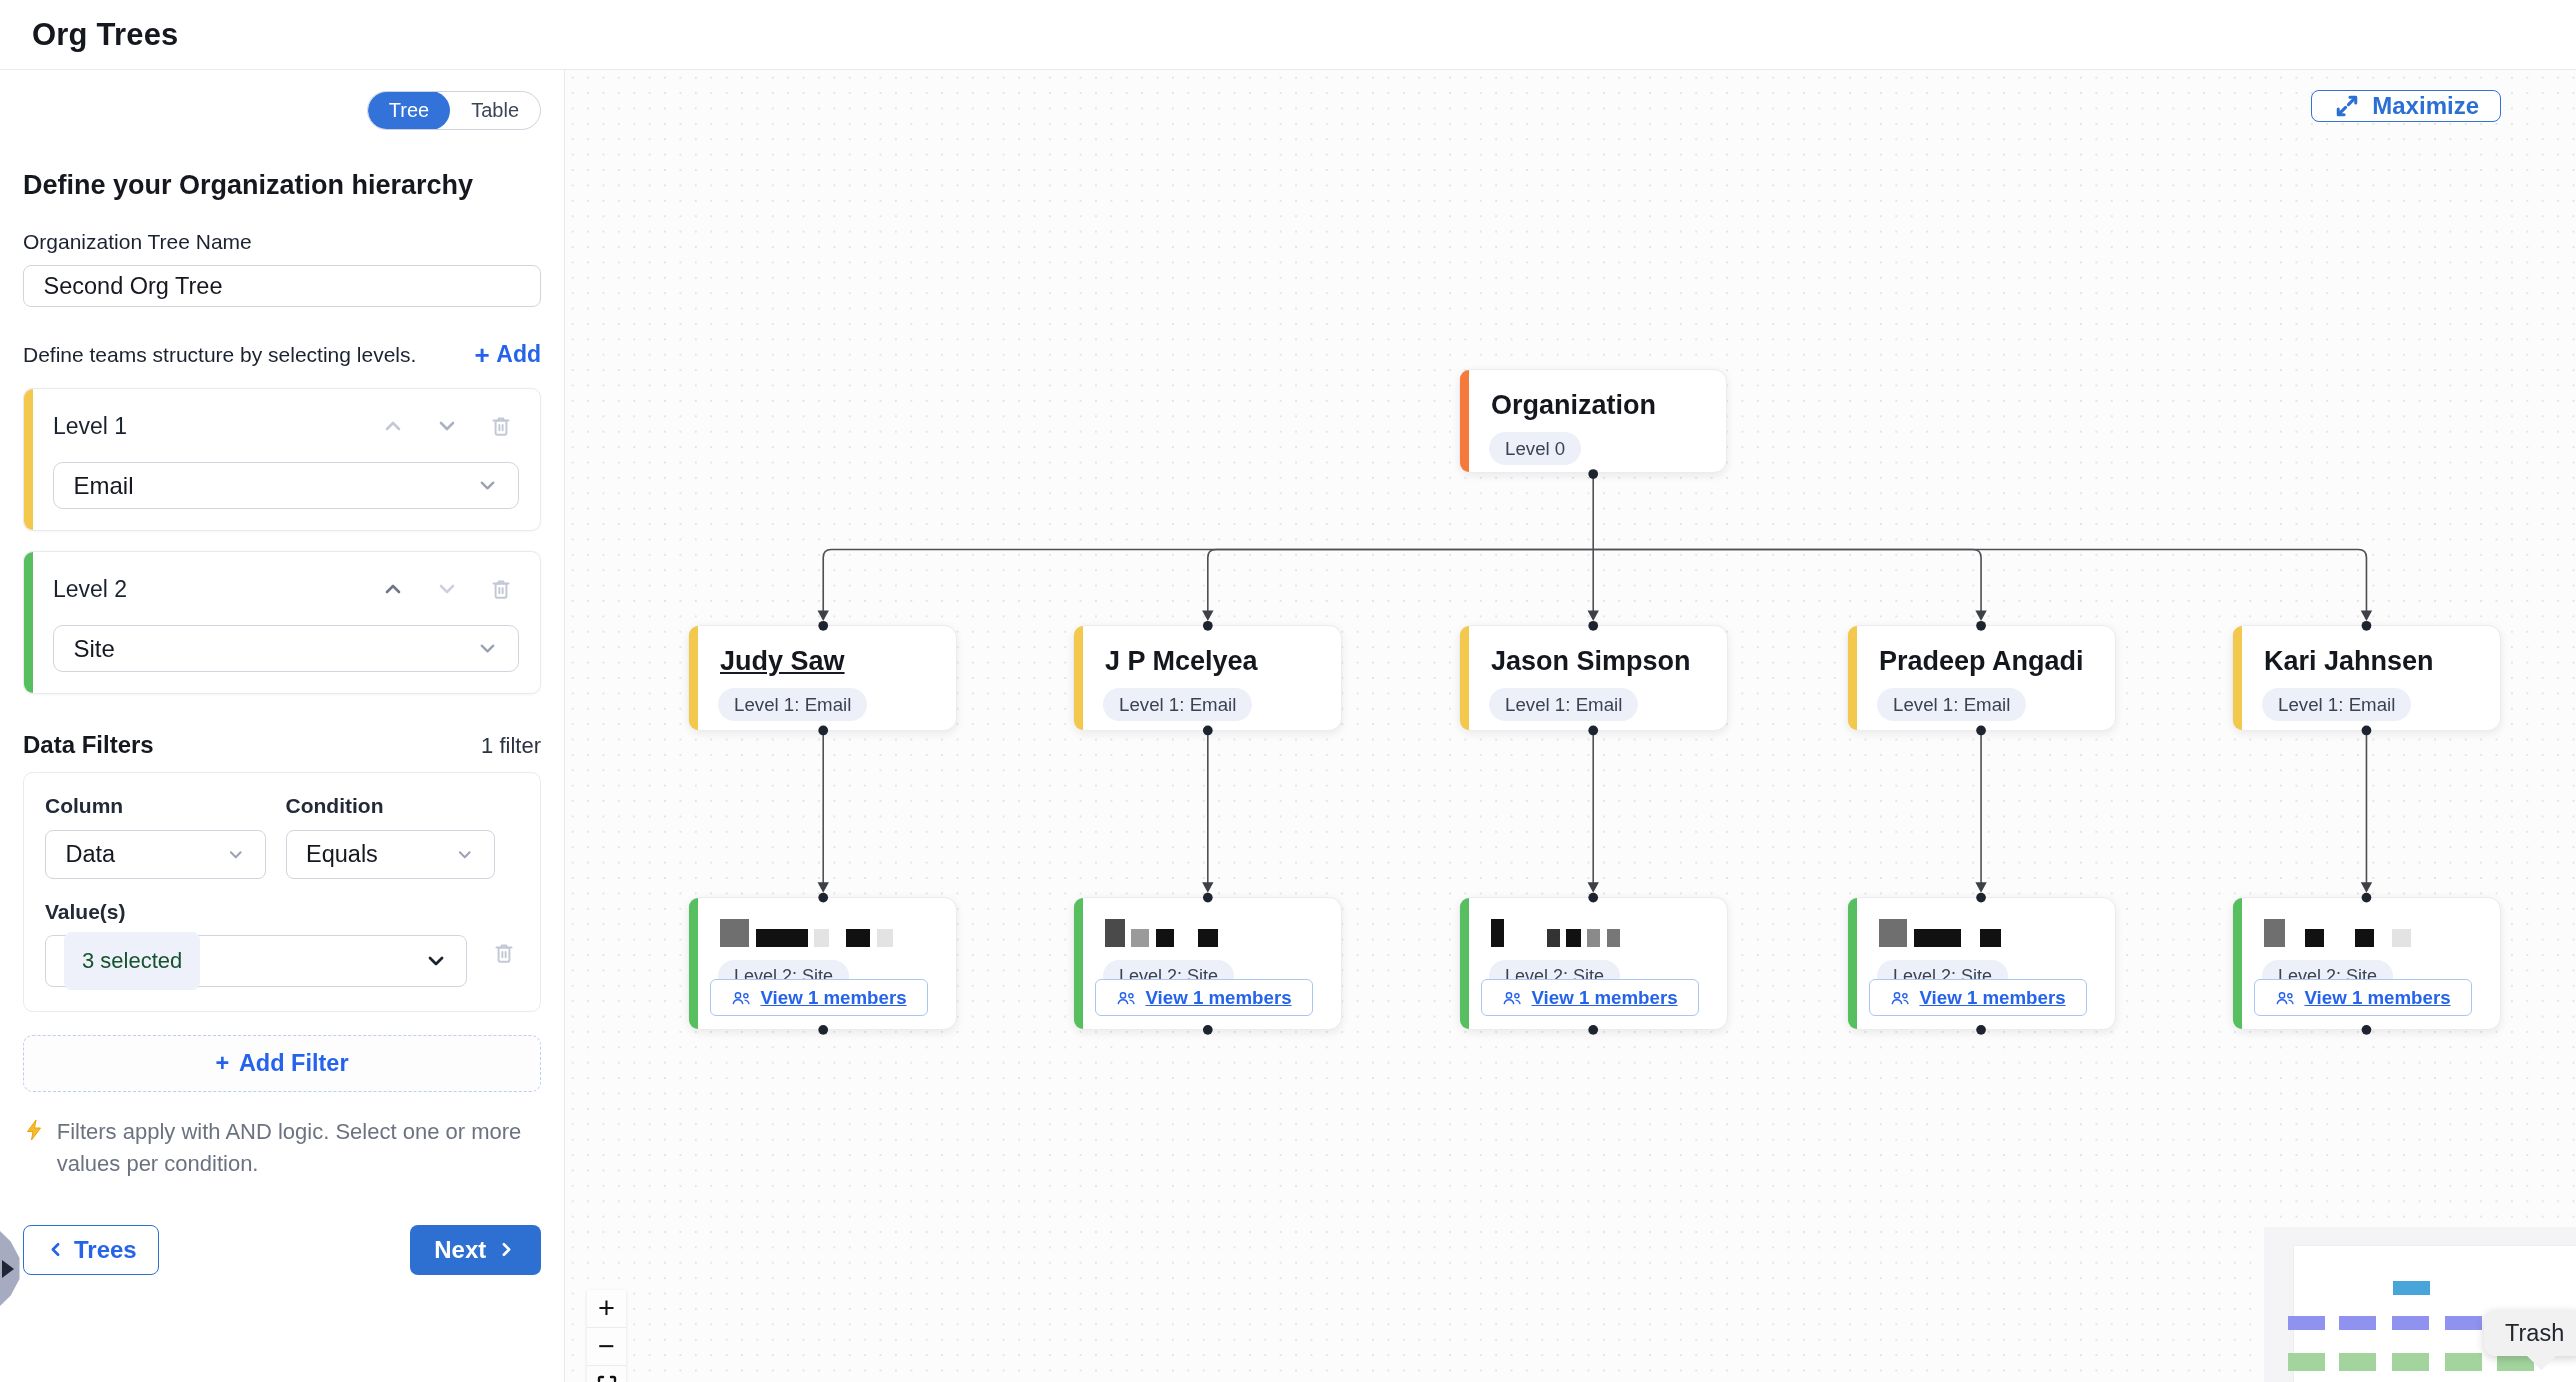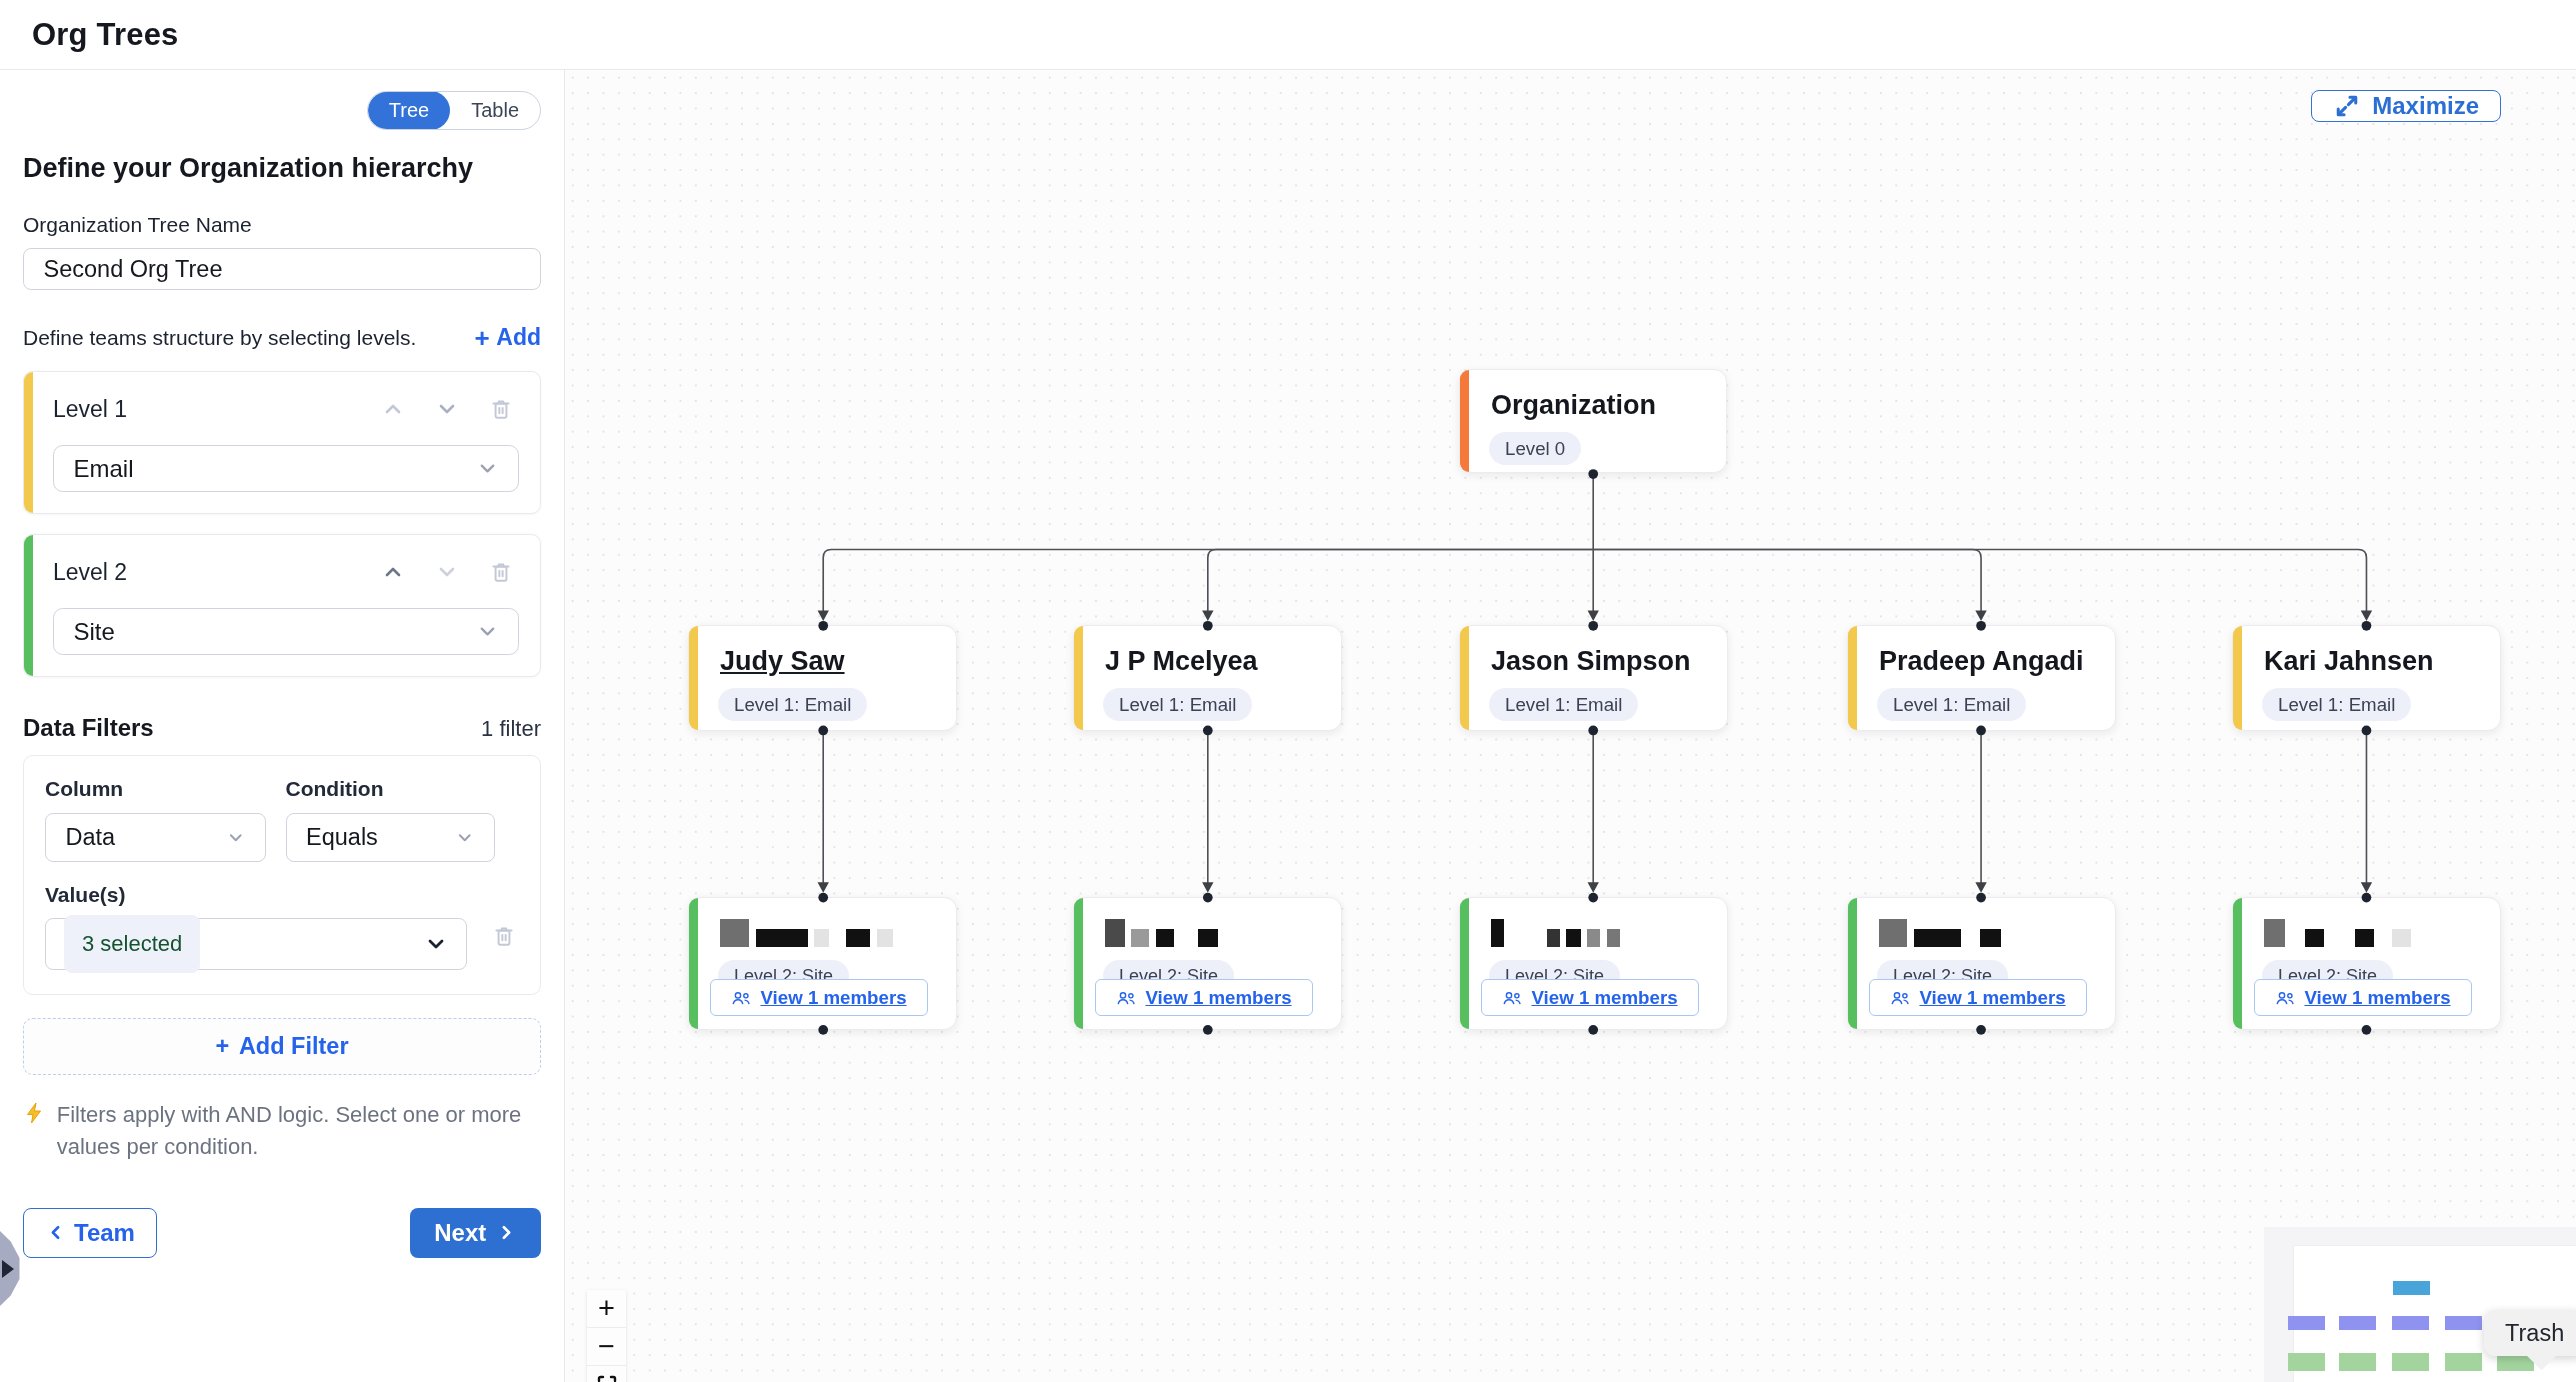--- a/index.html
+++ b/index.html
@@ -16,21 +16,21 @@
   
   .sidebar { position:absolute; top:70px; left:0; width:565px; bottom:0; background:#fff;
     border-right:0.8px solid #e8e9ee; padding:21px 23px; z-index:9; }
   .toggle-row { display:flex; justify-content:flex-end; }
   .view-toggle { display:inline-flex; align-items:center; border:0.8px solid #cdd3dc;
     border-radius:811px; background:#fff; overflow:hidden; height:39px; }
   .view-toggle .seg { padding:0 21px; height:39px; display:flex; align-items:center;
     font-size:20px; font-weight:400; color:#3d4657; cursor:pointer; }
   .view-toggle .seg.active { background:#3272d9; color:#fff; border-radius:811px; }
 
-  .panel-heading { margin-top:23px; font-size:27px; font-weight:700; color:#15181f; }
+  .panel-heading { margin-top:40px; font-size:27px; font-weight:700; color:#15181f; }
   .field-label { margin-top:29px; font-size:21px; color:#1b2230; }
   .text-input { margin-top:11.4px; width:100%; height:42px; border:0.8px solid #d0d5dd;
     border-radius:8px; font-size:23.5px; color:#15181f; padding:0 19.5px; outline:none;
     font-family:"Liberation Sans", sans-serif; }
 
   .levels-hint-row { margin-top:34px; display:flex; align-items:center; justify-content:space-between; }
   .levels-hint { font-size:21px; color:#1b2230; }
   .add-link { display:flex; align-items:center; gap:6.5px; color:#2563eb; font-size:23px;
     font-weight:600; cursor:pointer; }
   .add-link .plus { font-size:26px; font-weight:600; line-height:1; }
@@ -291,21 +291,21 @@
           <path d="M13 2L4.5 13.5h5.5L8.5 22l9-12h-6L13 2z" fill="#f6bd2b" stroke="#e8a20c" stroke-width="1"></path>
         </svg>
       <div class="note-text">Filters apply with AND logic. Select one or more values per condition.</div>
     </div>
 
     <div class="nav-row">
       <button class="back-btn">
         <svg class="ic" width="21" height="21" viewBox="0 0 24 24" fill="none" stroke="#2563eb" stroke-width="3" stroke-linecap="round" stroke-linejoin="round">
             <path d="M15 6l-6 6 6 6"></path>
           </svg>
-        <span>Team</span>
+        <span>Trees</span>
       </button>
       <button class="next-btn">
         <span>Next</span>
         <svg class="ic" width="21" height="21" viewBox="0 0 24 24" fill="none" stroke="#fff" stroke-width="3" stroke-linecap="round" stroke-linejoin="round">
             <path d="M9 6l6 6-6 6"></path>
           </svg>
       </button>
     </div>
   </div>
 

